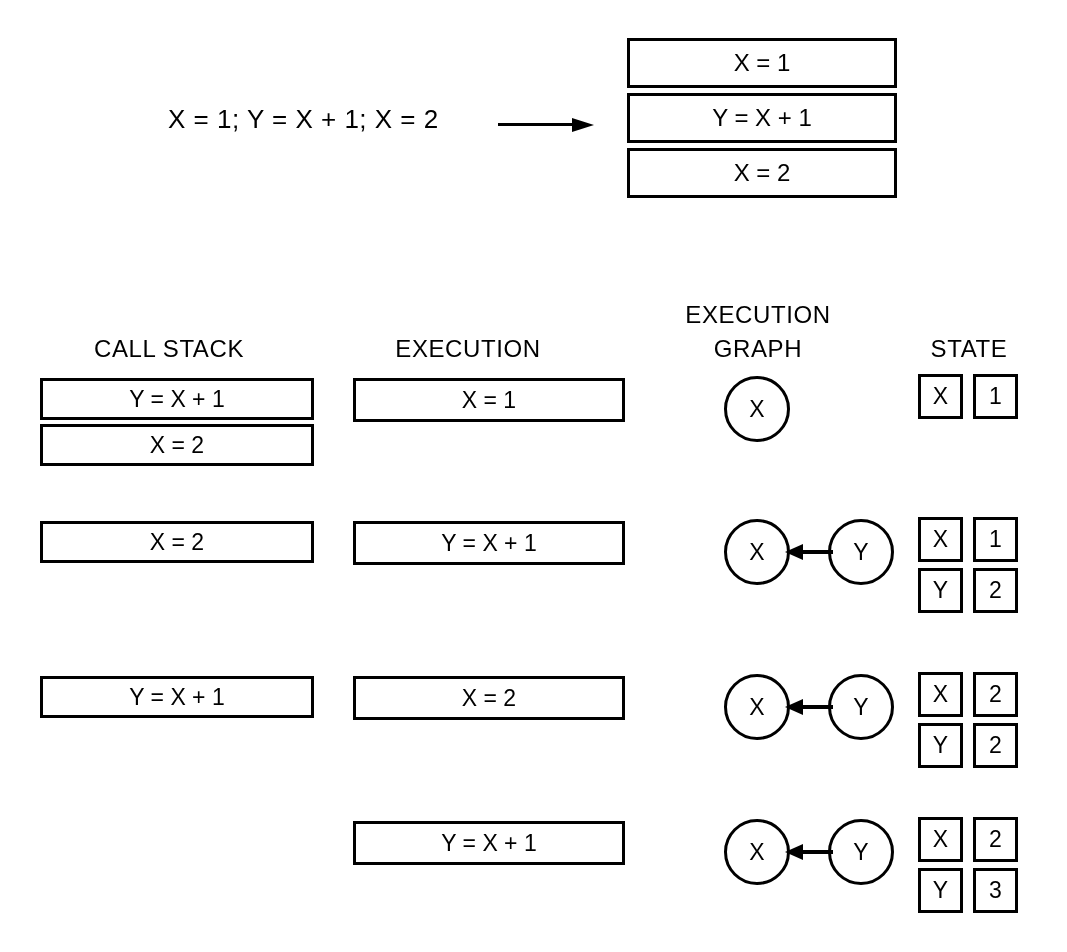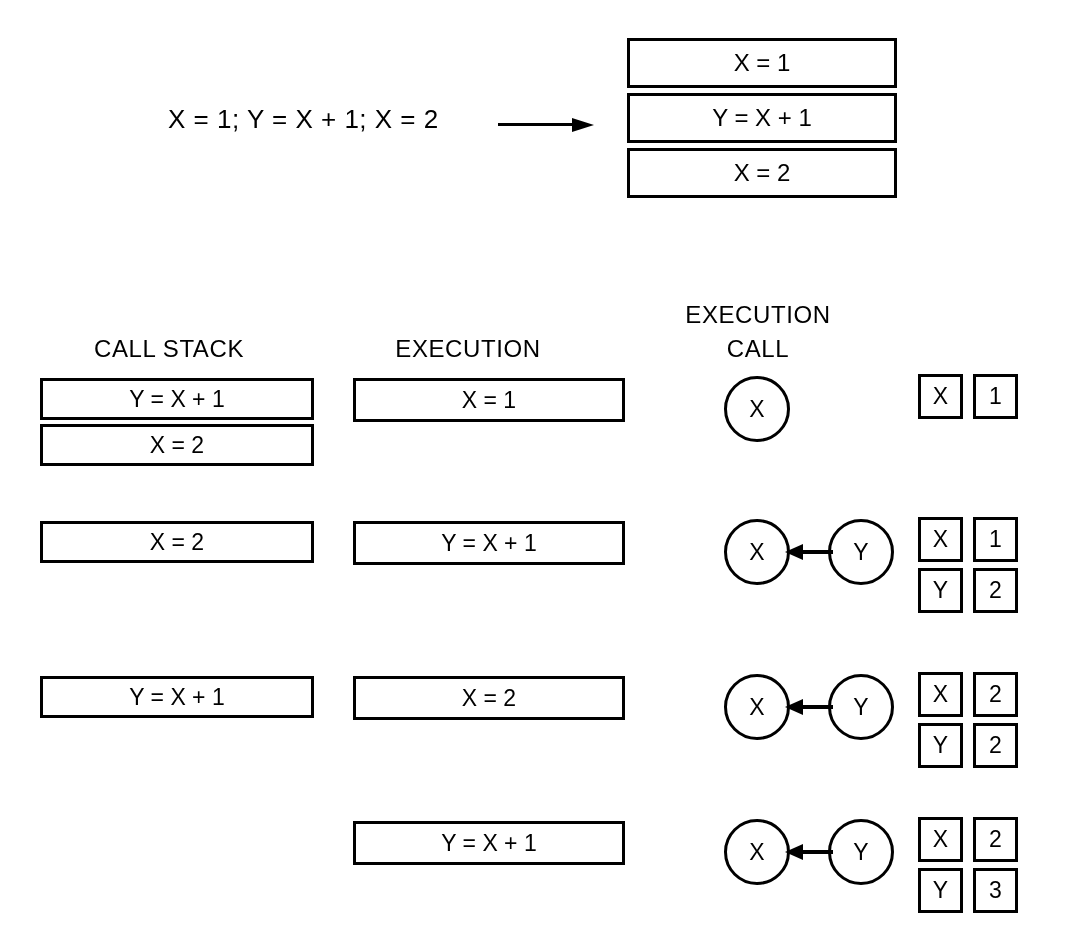--- a/index.html
+++ b/index.html
@@ -204,22 +204,23 @@
   <div class="top-stack">
     <div class="stmt-box">X = 1</div>
     <div class="stmt-box">Y = X + 1</div>
     <div class="stmt-box">X = 2</div>
   </div>
 
   <div class="col-header" id="hdr-callstack">CALL STACK</div>
   <div class="col-header" id="hdr-execution">EXECUTION</div>
   <div class="col-header" id="hdr-depgraph">
     <div>EXECUTION</div>
-    <div>CALL</div>
-  </div>
+    <div>GRAPH</div>
+  </div>
+  <div class="col-header" id="hdr-state">STATE</div>
 
   <div class="row" id="row-0">
     <div class="cell-callstack">
       <div class="stmt-box">Y = X + 1</div>
       <div class="stmt-box">X = 2</div>
     </div>
     <div class="cell-execution">
       <div class="stmt-box">X = 1</div>
     </div>
     <div class="cell-graph">

